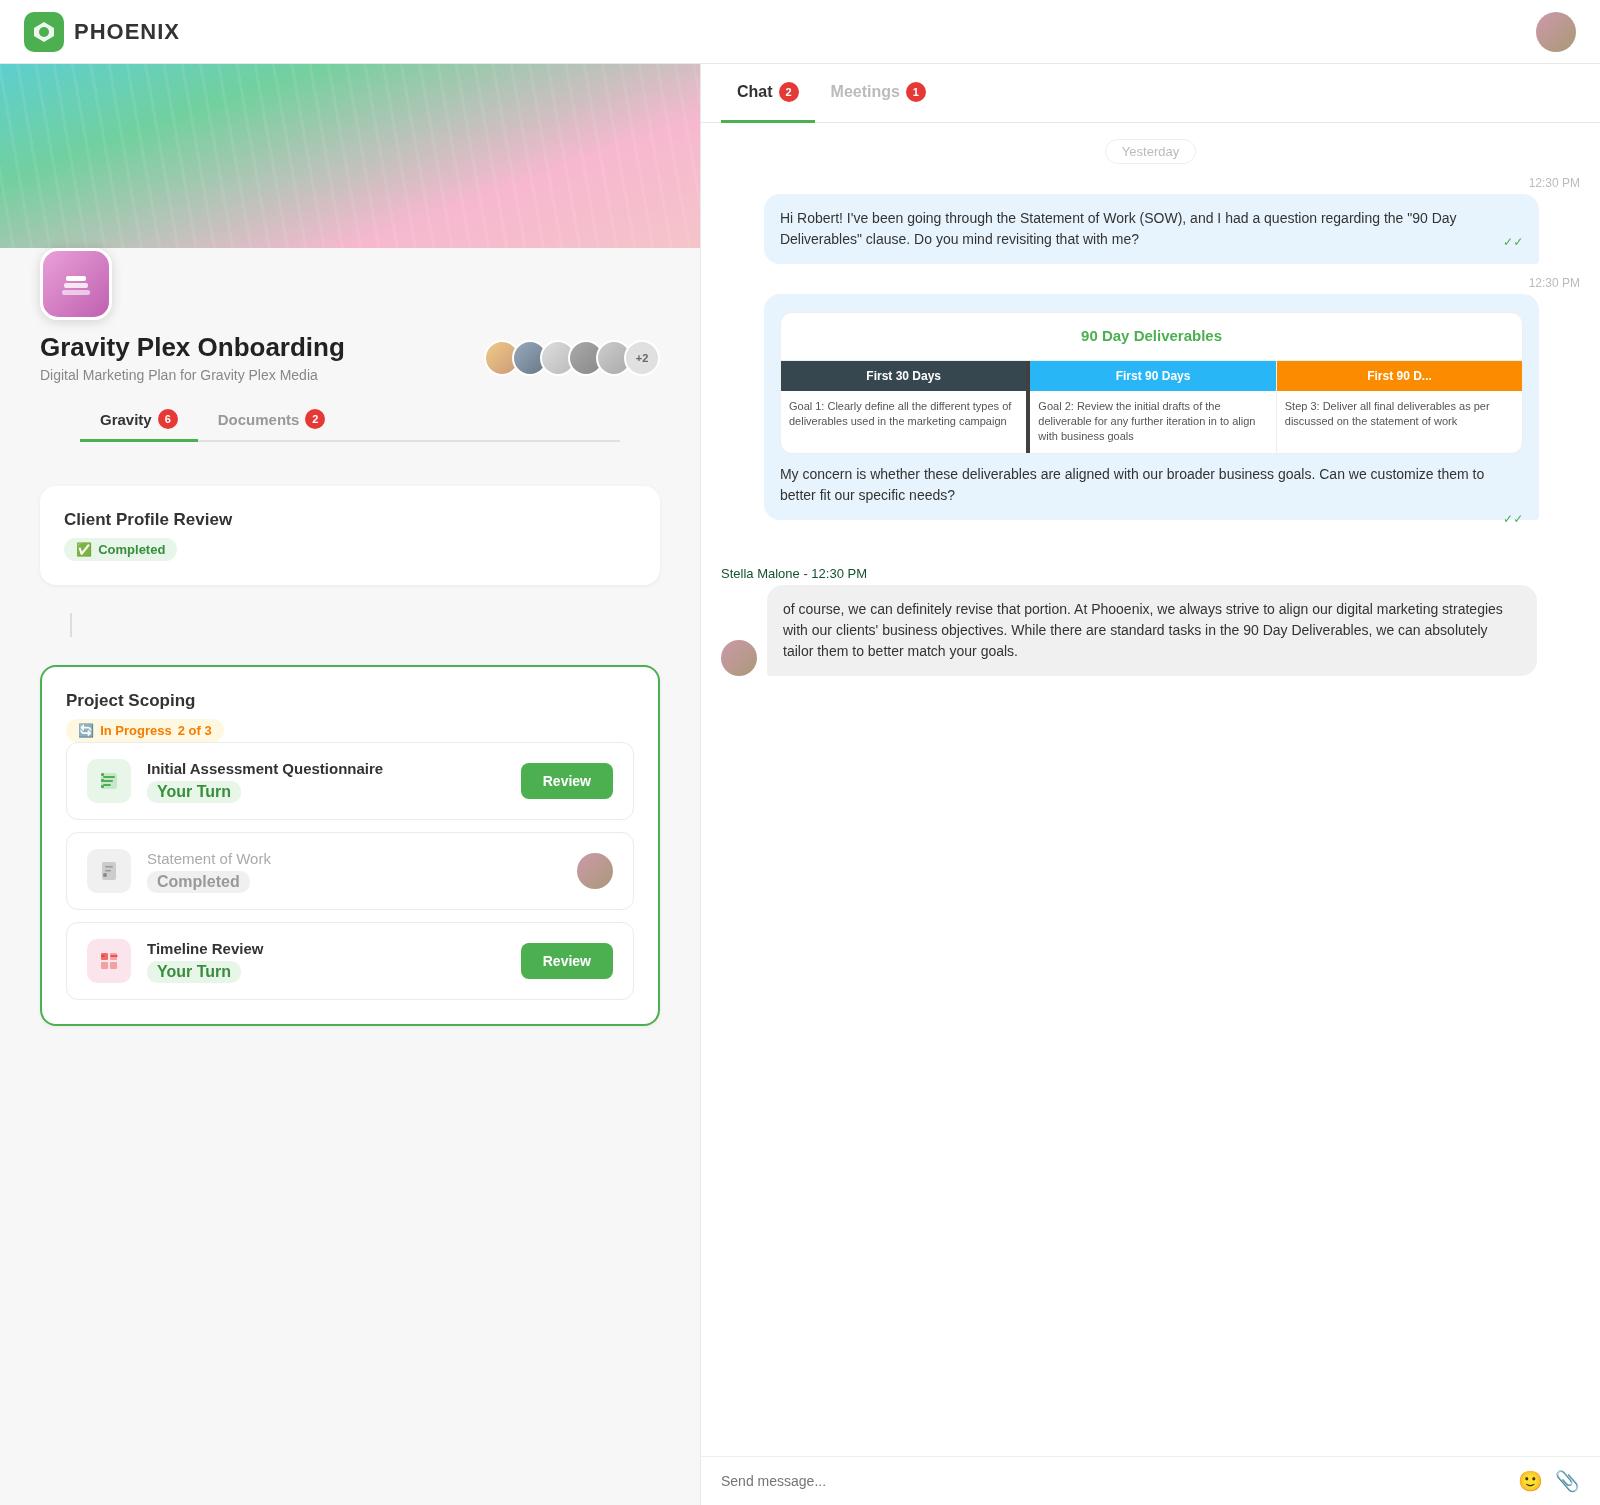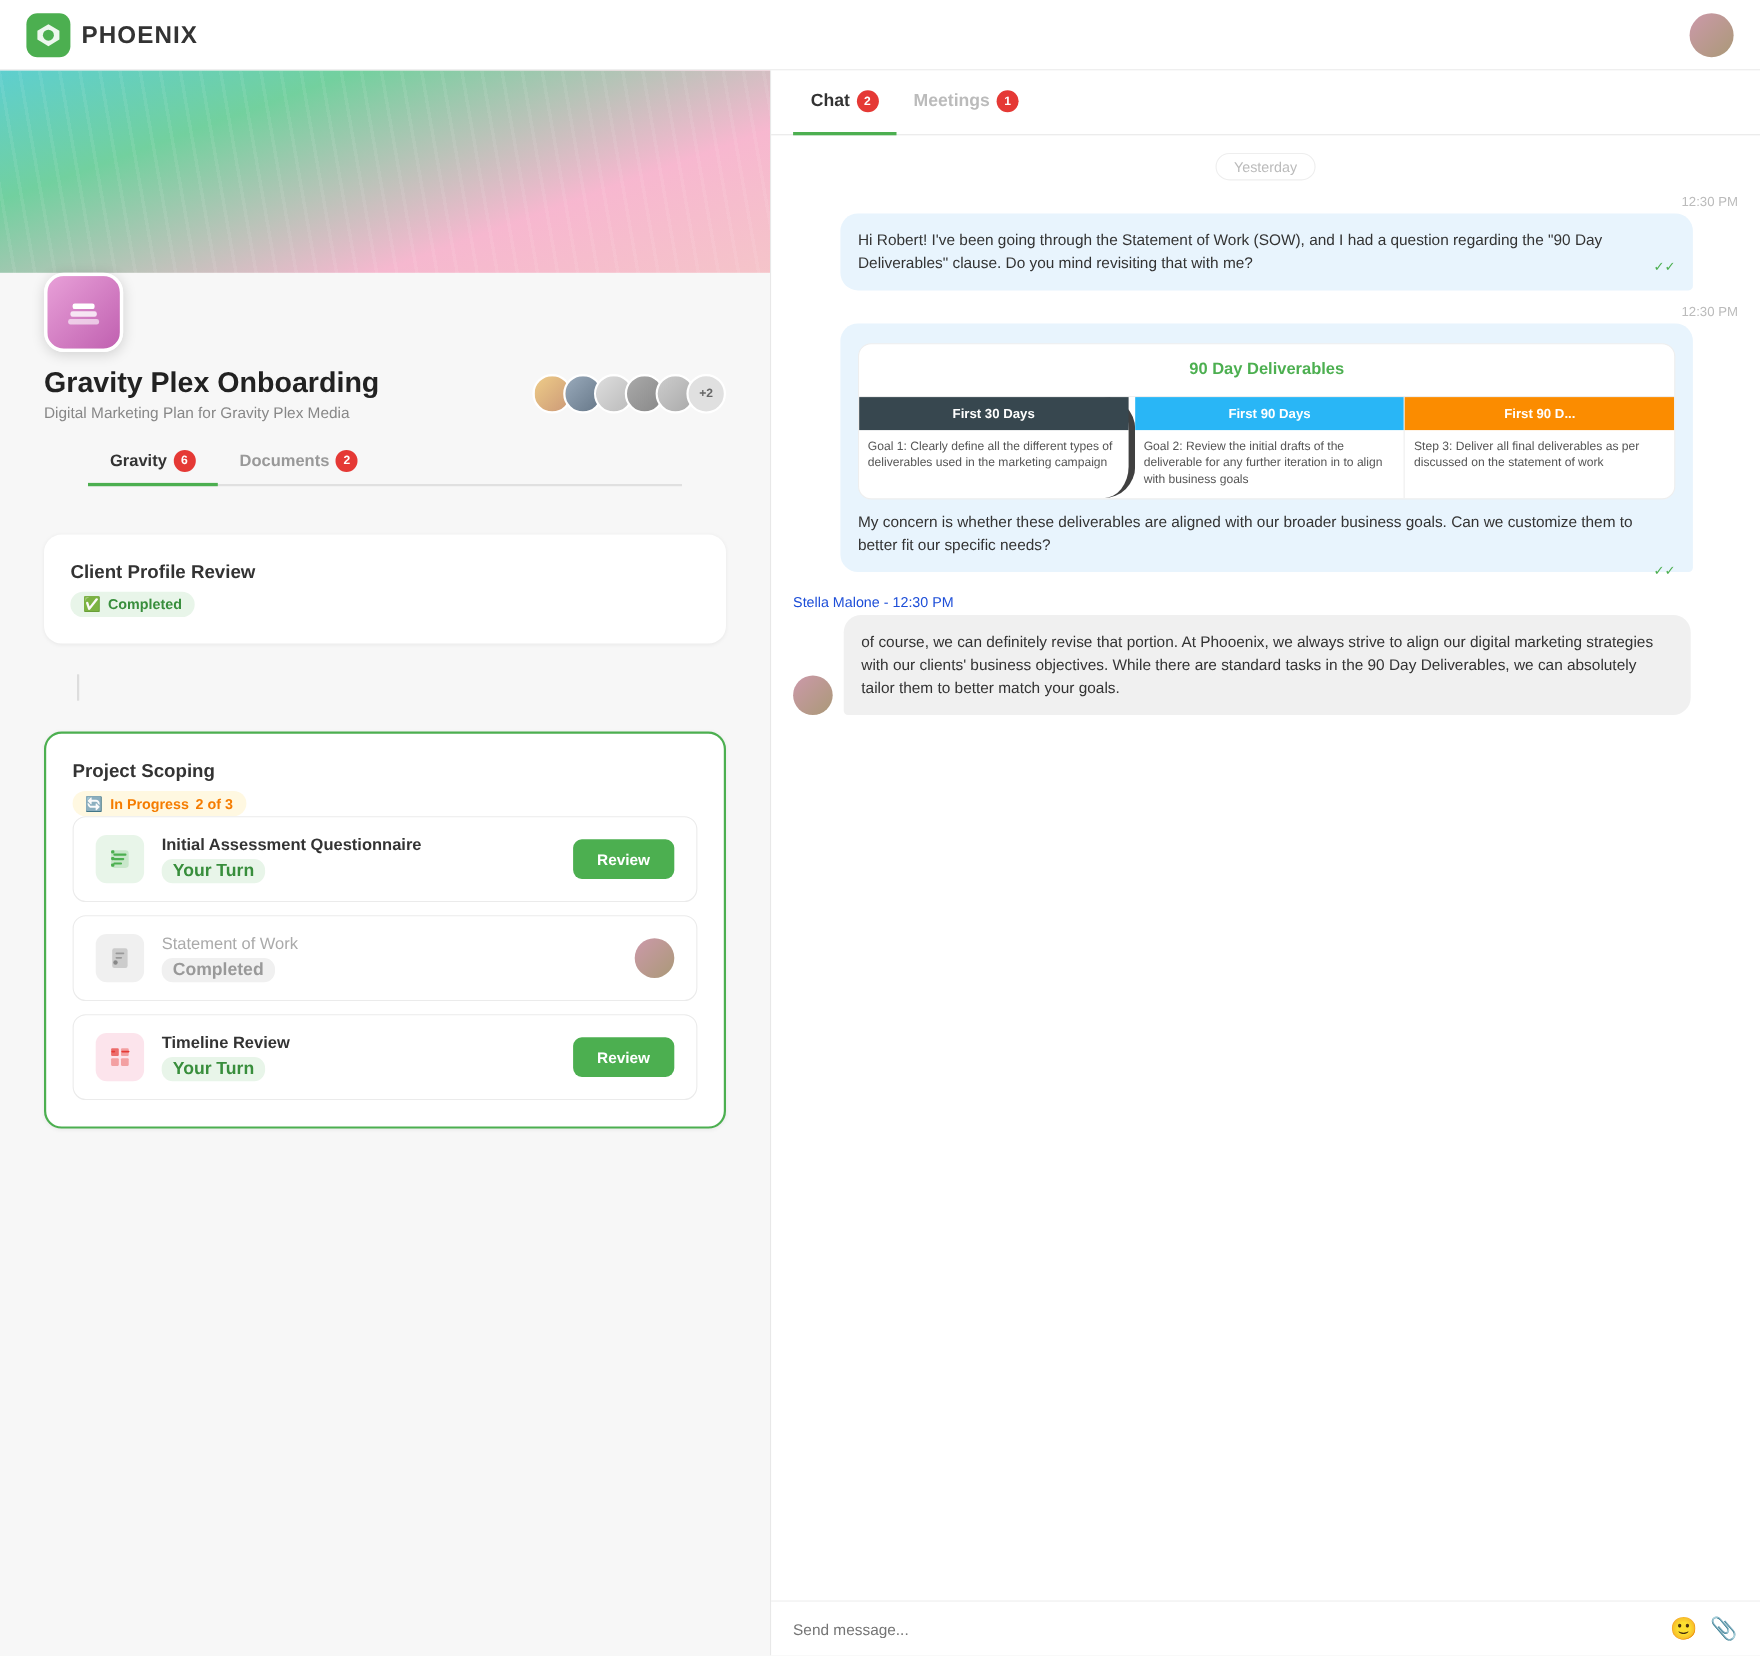--- a/index.html
+++ b/index.html
@@ -309,21 +309,21 @@
       font-size: 12px;
       font-weight: 700;
       color: white;
       padding: 6px 8px;
       text-align: center;
     }
     .col-dark { background: #37474f; }
     .col-blue { background: #29b6f6; }
     .col-orange { background: #fb8c00; }
 
-    .sender-name { font-size: 13px; color: #1d4ed8; margin-bottom: 4px; }
+    .sender-name { font-size: 13px; color: #14532d; margin-bottom: 4px; margin-top: 26px; }
 
     .reply-row { display: flex; align-items: flex-end; gap: 10px; }
     .reply-avatar { width: 36px; height: 36px; border-radius: 50%; background: #c9a; flex-shrink: 0; }
 
     .chat-input-area {
       border-top: 1px solid #eee;
       padding: 12px 20px;
       display: flex;
       align-items: center;
       gap: 12px;
@@ -512,21 +512,21 @@
         </div>
       </div>
 
       <div style="align-self:flex-end;max-width:95%;">
         <div class="time-stamp">12:30 PM</div>
         <div class="bubble bubble-right">
 
           <div class="deliverables-card">
             <div class="deliverables-title">90 Day Deliverables</div>
             <div class="deliverables-cols">
-              <div style="flex:1;border-right:6px solid #404040;border-radius:29px;">
+              <div style="flex:1;border-right:4px solid #404040;">
                 <div class="del-col-header col-dark">First 30 Days</div>
                 <div class="del-col">Goal 1: Clearly define all the different types of deliverables used in the marketing campaign</div>
               </div>
               <div style="flex:1;border-right:1px solid #eee;">
                 <div class="del-col-header col-blue">First 90 Days</div>
                 <div class="del-col">Goal 2: Review the initial drafts of the deliverable for any further iteration in to align with business goals</div>
               </div>
               <div style="flex:1;">
                 <div class="del-col-header col-orange">First 90 D...</div>
                 <div class="del-col">Step 3: Deliver all final deliverables as per discussed on the statement of work</div>

